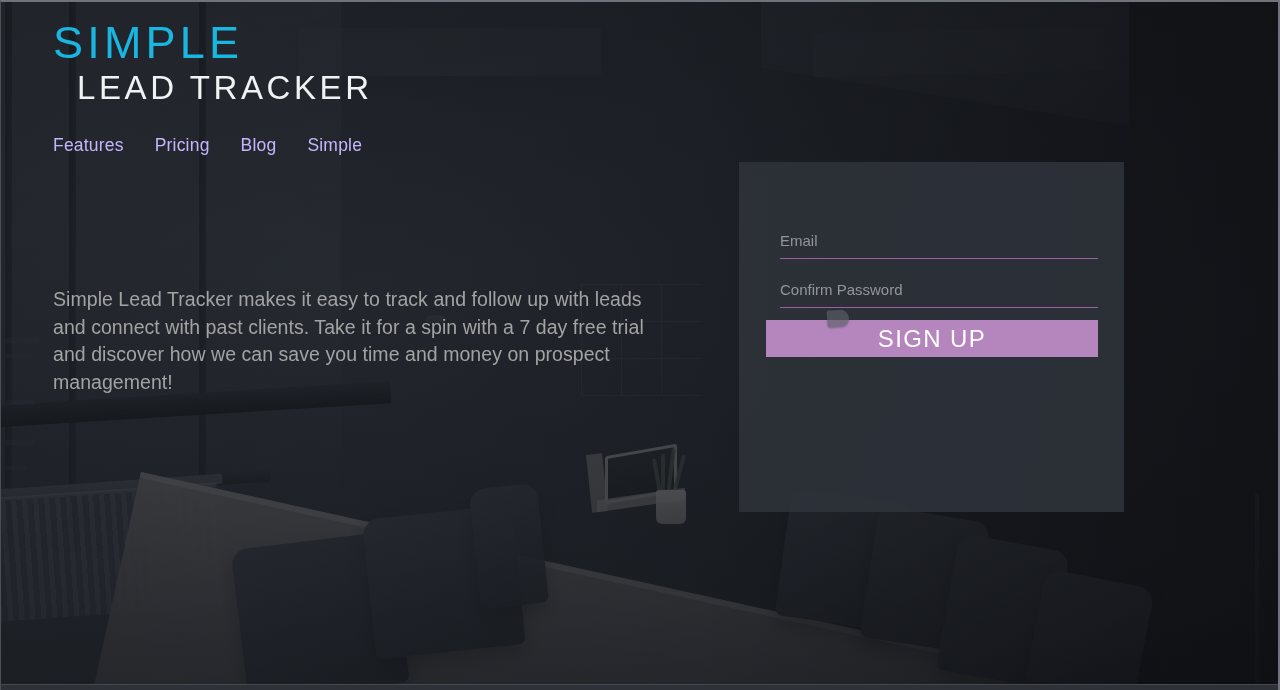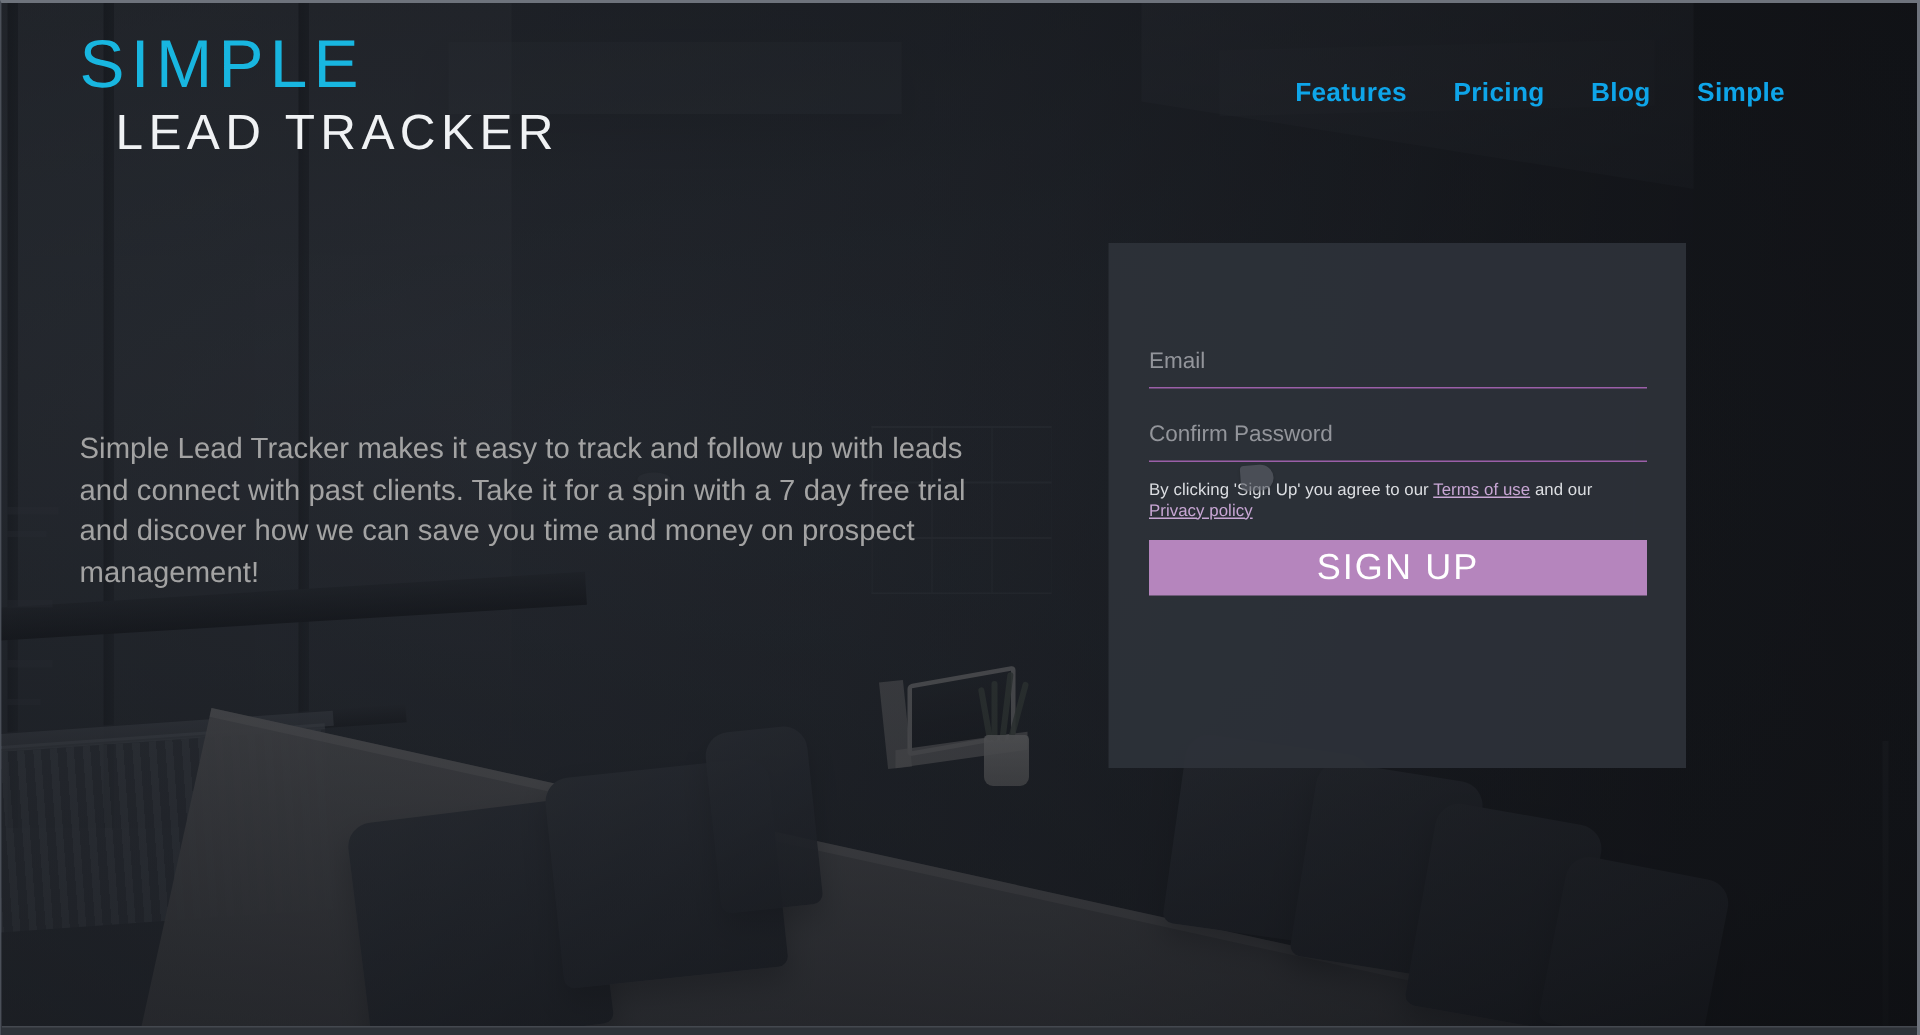--- a/index.html
+++ b/index.html
@@ -204,38 +204,39 @@
     background:#2e3238;
     border-top:1px solid #44484f;
   }
 
   
   .header{
     position:absolute; left:0; top:0; width:100%; height:115px;
     display:flex; align-items:flex-start; justify-content:space-between;
     padding:18px 88px 0 52px;
     z-index:12;
+    flex-direction:column;
   }
   .logo{ line-height:1; user-select:none; }
   .logo-top{
     font-size:45px; font-weight:400; letter-spacing:4.2px;
     color:#18b6e0;
     display:block;
   }
   .logo-bottom{
     font-size:33px; font-weight:300; letter-spacing:3.6px;
     color:#f0f2f4;
     display:block; margin-top:6px; padding-left:24px;
   }
   .nav{
     display:flex; align-items:center; gap:31px;
     margin-top:31px;
   }
   .nav-link{
-    color:#0ea5e9; font-size:17.5px; font-weight:700;
+    color:#c4b5fd; font-size:17.5px; font-weight:400;
     text-decoration:none; letter-spacing:.2px;
     white-space:nowrap;
   }
 
   
   .hero-copy{
     position:absolute; left:52px; top:258px; width:600px; z-index:11;
   }
   .hero-title{
     color:#f4f5f7; font-size:40px; font-weight:400;
@@ -251,21 +252,21 @@
   .signup{
     position:absolute; left:738px; top:160px; width:385px; height:350px;
     background:rgba(45,49,57,.93);
     z-index:13;
     padding:34px 26px 0 27px;
   }
   .signup-title{
     color:#eef0f2; font-size:16.5px; font-weight:400; line-height:1.32;
     white-space:pre-line;
   }
-  .fields{ margin-top:26px; }
+  .fields{ margin-top:26px;margin-left:14px; }
   .field{
     position:relative;
     height:37px; margin-bottom:12px;
     border-bottom:1px solid #9b5fa8;
   }
   .field input{
     width:100%; height:100%;
     background:transparent; border:0; outline:none;
     color:#e4e6e9; font-size:15px;
     font-family:"Liberation Sans", sans-serif;
@@ -374,23 +375,20 @@
 
     <div class="fields">
       <div class="field">
         <input type="text" placeholder="Email" style="">
       </div>
       <div class="field">
         <input type="text" placeholder="Confirm Password" style="">
       </div>
     </div>
 
-    <div class="legal">
-      <span>By clicking 'Sign Up' you agree to our </span><a href="#">Terms of use</a><span> and our </span><a href="#">Privacy policy</a>
-    </div>
 
     <button class="signup-btn">SIGN UP</button>
   </div>
 
   <div class="cursor-artifact"></div>
 
   <div class="next-section"></div>
 </div>
 
 </body></html>

